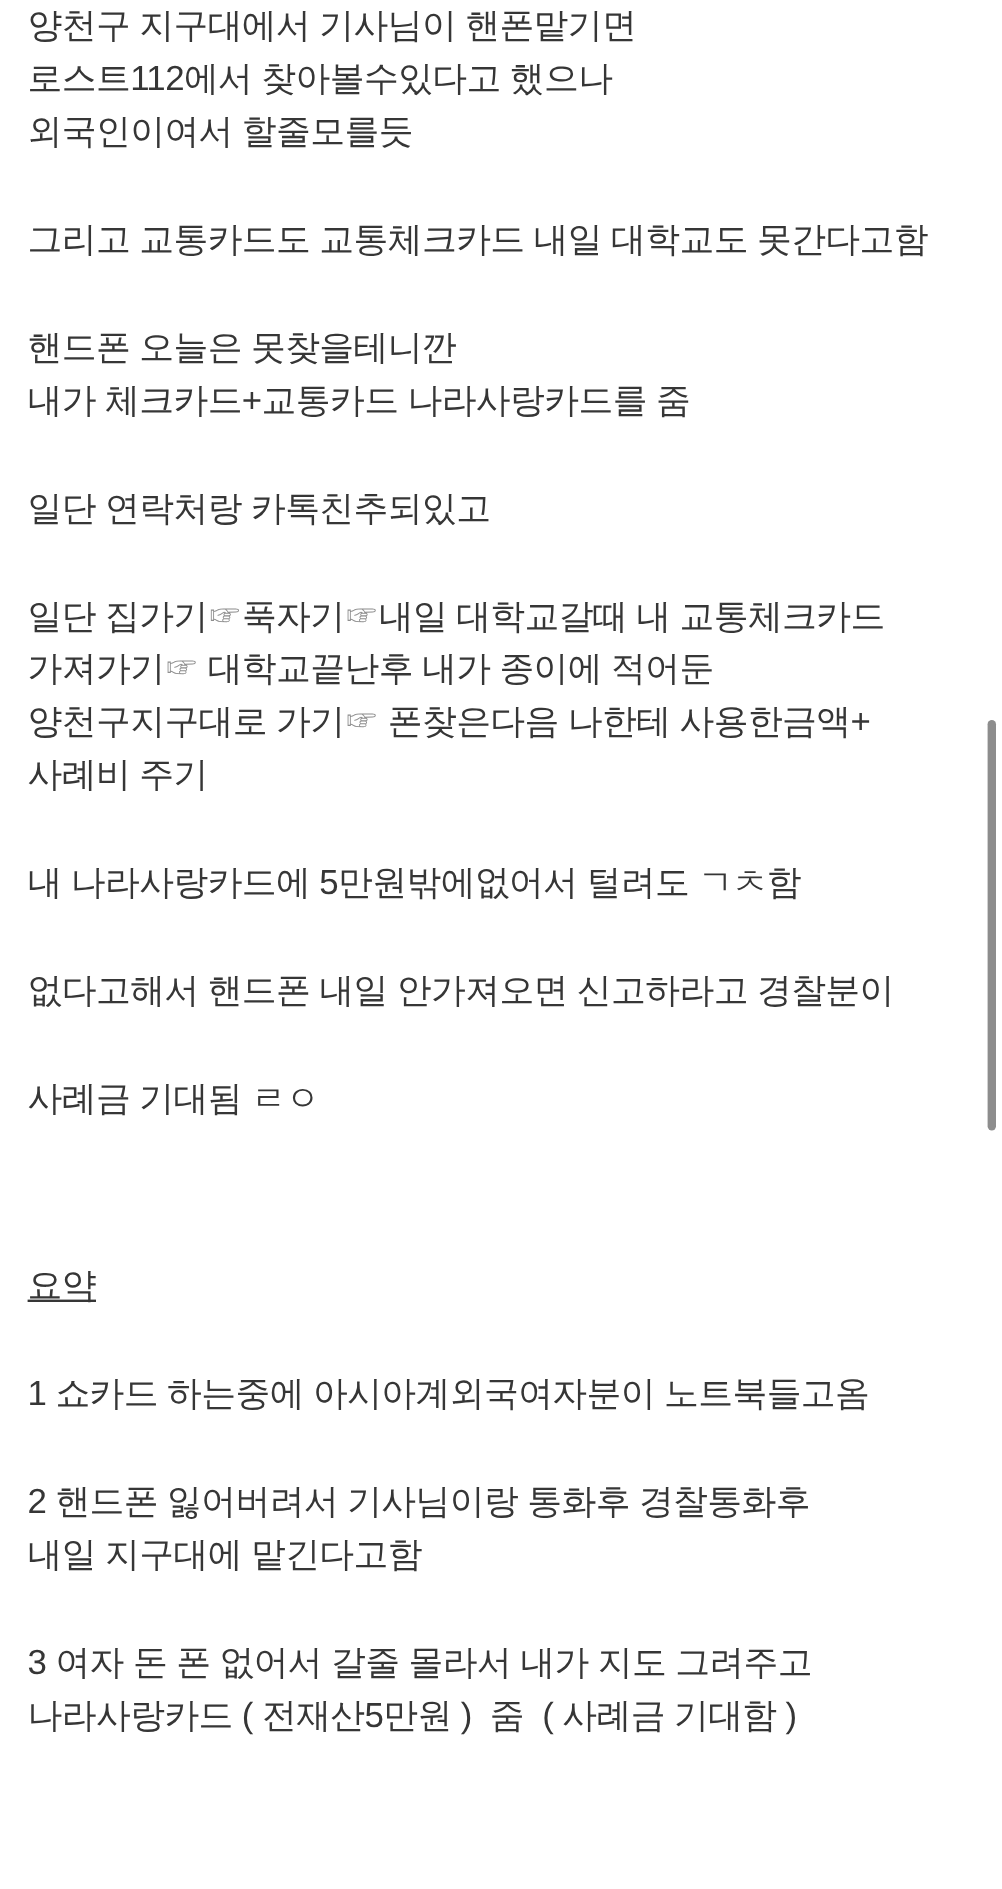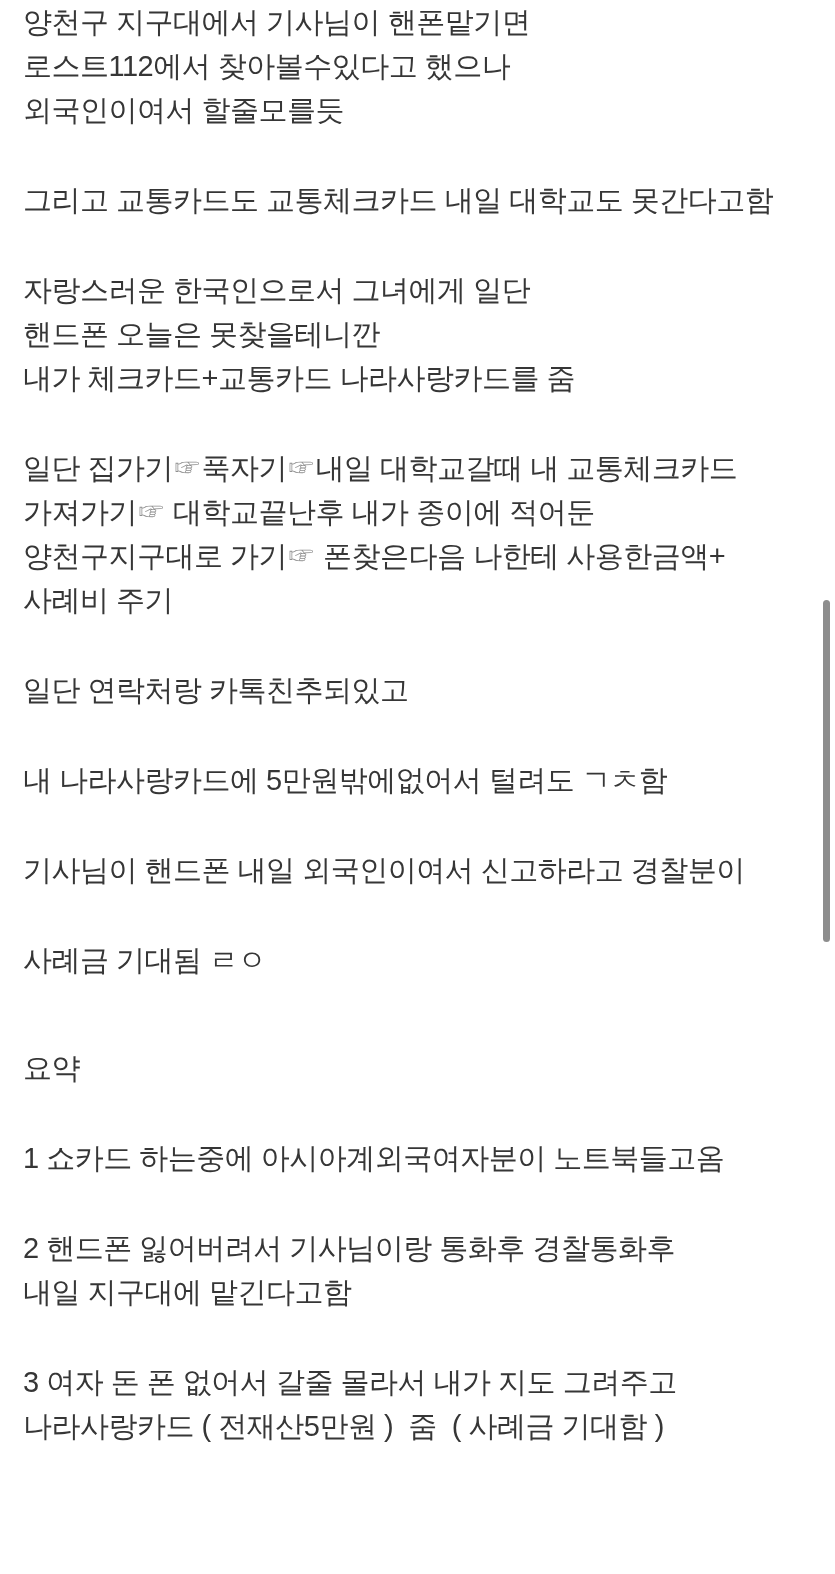--- a/index.html
+++ b/index.html
@@ -17,21 +17,22 @@
     font-family: "Liberation Sans", sans-serif;
     font-size: 29px;
     line-height: 44px;
     color: #363636;
     letter-spacing: -0.5px;
   }
   .paragraph {
     margin: 0 0 46px 0;
   }
   .paragraph.extra-gap {
-    margin-top: 64px; 
+    margin-top: 112px; 
+    text-decoration: underline;
   }
   .line {
     white-space: pre;   
     height: 44px;
   }
   .hand-icon {
     color: #8f8f8f;
   }
   .scrollbar {
     position: absolute;
@@ -49,38 +50,37 @@
 <main id="content">
     <div class="paragraph">
       <div class="line">양천구 지구대에서 기사님이 핸폰맡기면</div>
       <div class="line">로스트112에서 찾아볼수있다고 했으나</div>
       <div class="line">외국인이여서 할줄모를듯</div>
     </div>
     <div class="paragraph">
       <div class="line">그리고 교통카드도 교통체크카드 내일 대학교도 못간다고함</div>
     </div>
     <div class="paragraph">
-      <div class="line">자랑스러운 한국인으로서 그녀에게 일단</div>
       <div class="line">핸드폰 오늘은 못찾을테니깐</div>
       <div class="line">내가 체크카드+교통카드 나라사랑카드를 줌</div>
+    </div>
+    <div class="paragraph">
+      <div class="line">일단 연락처랑 카톡친추되있고</div>
     </div>
     <div class="paragraph">
       <div class="line">일단 집가기<span class="hand-icon">☞</span>푹자기<span class="hand-icon">☞</span>내일 대학교갈때 내 교통체크카드</div>
       <div class="line">가져가기<span class="hand-icon">☞</span> 대학교끝난후 내가 종이에 적어둔</div>
       <div class="line">양천구지구대로 가기<span class="hand-icon">☞</span> 폰찾은다음 나한테 사용한금액+</div>
       <div class="line">사례비 주기</div>
     </div>
     <div class="paragraph">
-      <div class="line">일단 연락처랑 카톡친추되있고</div>
-    </div>
-    <div class="paragraph">
       <div class="line">내 나라사랑카드에 5만원밖에없어서 털려도 ㄱㅊ함</div>
     </div>
     <div class="paragraph">
-      <div class="line">기사님이 핸드폰 내일 외국인이여서 신고하라고 경찰분이</div>
+      <div class="line">없다고해서 핸드폰 내일 안가져오면 신고하라고 경찰분이</div>
     </div>
     <div class="paragraph">
       <div class="line">사례금 기대됨 ㄹㅇ</div>
     </div>
     <div class="paragraph extra-gap">
       <div class="line">요약</div>
     </div>
     <div class="paragraph">
       <div class="line">1 쇼카드 하는중에 아시아계외국여자분이 노트북들고옴</div>
     </div>

